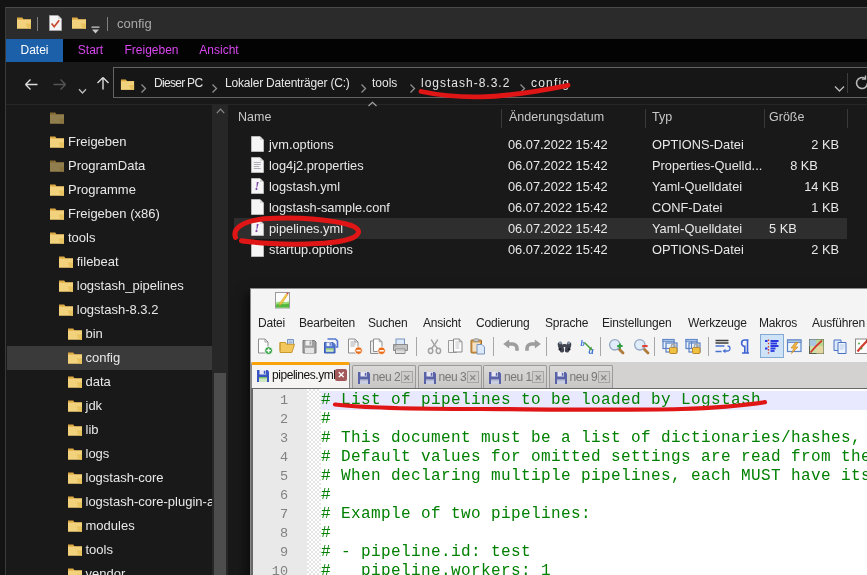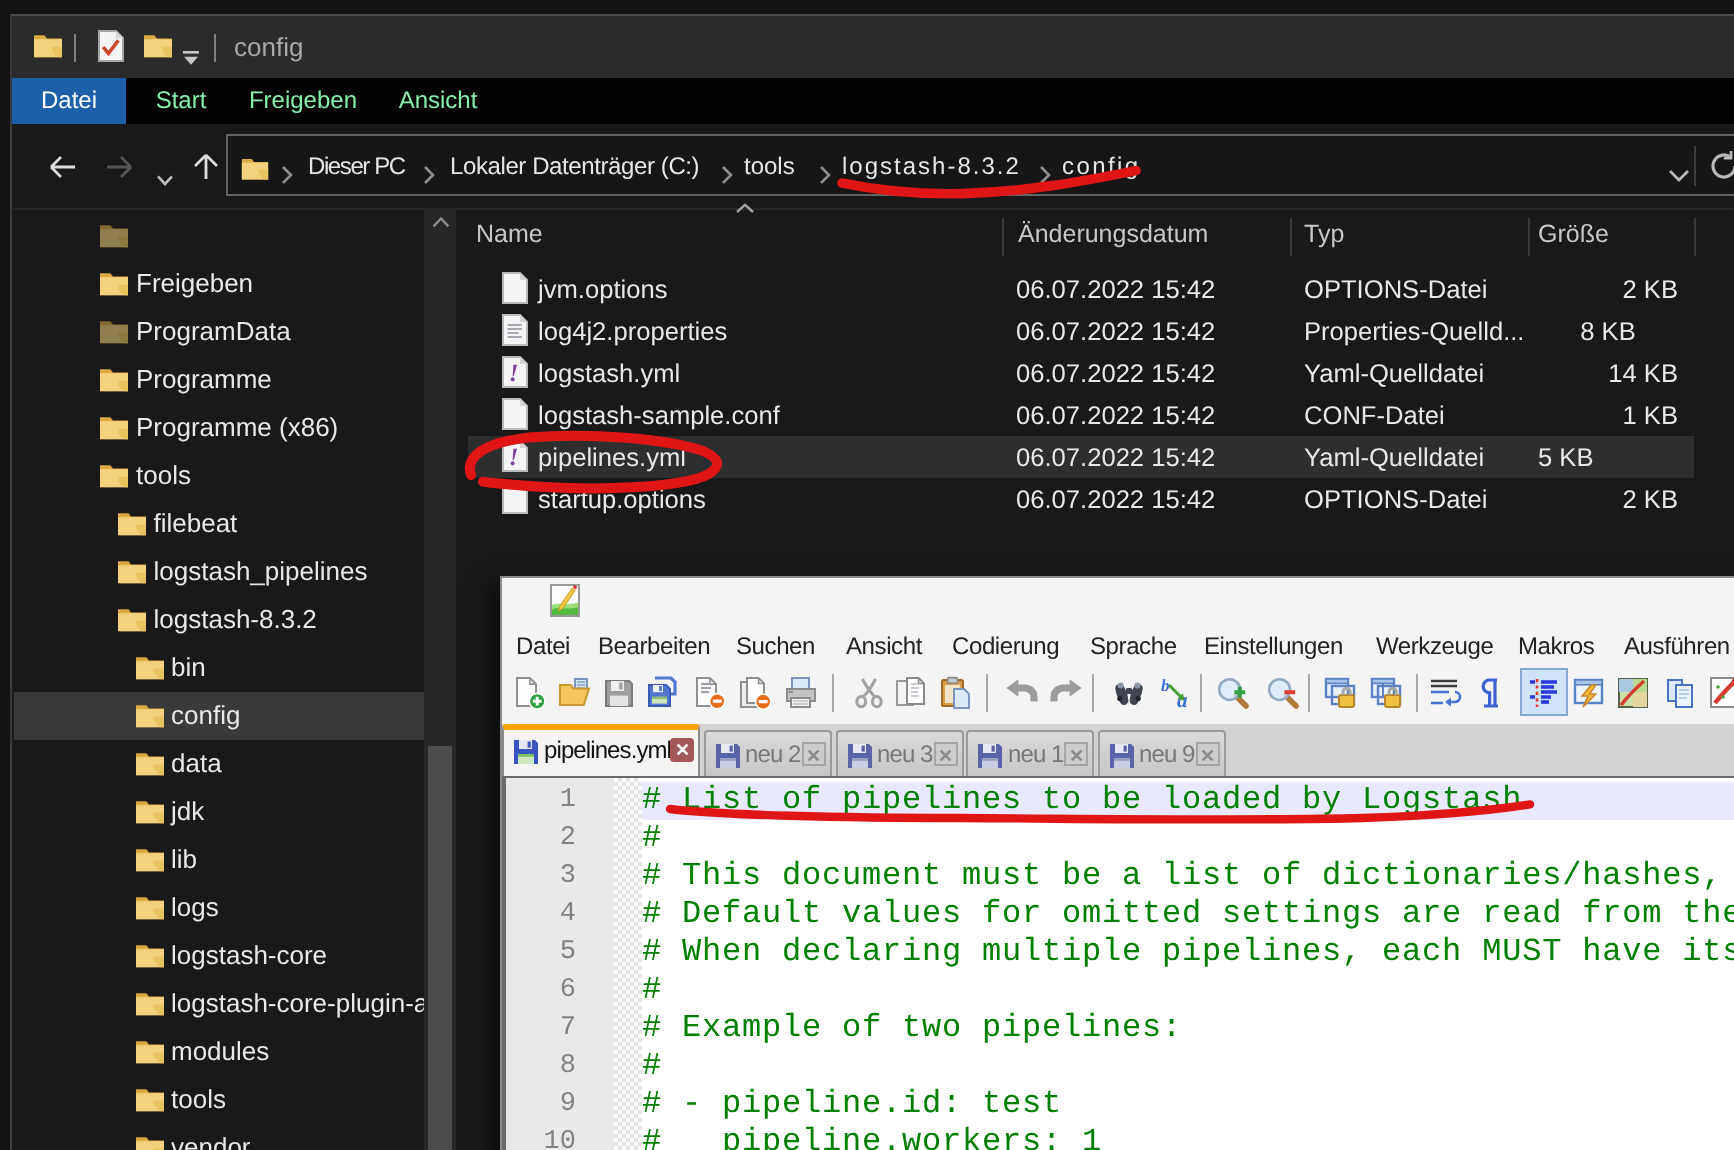--- a/index.html
+++ b/index.html
@@ -8,21 +8,21 @@
   .abs { position:absolute; }
 
   
   #explorer { position:absolute; left:5px; top:7px; width:867px; height:575px;
     background:#191919; border-top:1px solid #4a4a4a; border-left:1px solid #3a3a3a; }
   #ex-titlebar { position:absolute; left:0; top:0; width:100%; height:31px; background:#2b2b2b; }
   #ex-title { position:absolute; left:111px; top:8px; font-size:13px; color:#a9a9a9; }
   .qat-sep { position:absolute; top:9px; width:1px; height:14px; background:#808080; }
   #ex-ribbonrow { position:absolute; left:0; top:31px; width:100%; height:23px; background:#030303; }
   .ribbon-tab { position:absolute; top:0; height:23px; line-height:23px; font-size:12px;
-    color:#86efac; text-align:center; }
+    color:#d946ef; text-align:center; }
   .ribbon-tab.active { background:#1b60a8; color:#fff; }
   #ex-navrow { position:absolute; left:0; top:54px; width:100%; height:42px; background:#191919; }
   #addressbar { position:absolute; left:107px; top:5px; right:-6px; height:31px;
     border:1px solid #636363; background:#161616; }
   .crumb { position:absolute; top:8px; font-size:12px; color:#e6e6e6; white-space:nowrap; }
   .crumb-sep { position:absolute; top:11px; color:#909090; }
   #ex-contentline { position:absolute; left:0; top:96px; width:100%; height:1px; background:#262626; }
   #ex-content { position:absolute; left:0; top:97px; width:100%; bottom:0; }
 
   
@@ -210,21 +210,21 @@
   <path d="M9.8 8.4 c0.4 2.6 1.6 4.4 3.4 5.2 H15 V8.4 Z" fill="#e8c35f"></path>
 </svg></span>
             <span class="tree-label" style="left:62px">Programme</span>
           </div>
           <div class="tree-item" style="top:97px;left:0;width:228px">
             <span class="tree-icon" style="left:43px"><svg width="16" height="16" viewBox="0 0 16 16">
   <path d="M1 2.6 h5.2 l1.3 1.7 H15 V13.6 H1 Z" fill="#dca943"></path>
   <path d="M1 4.6 H15 V13.6 H1 Z" fill="#f2d27c"></path>
   <path d="M9.8 8.4 c0.4 2.6 1.6 4.4 3.4 5.2 H15 V8.4 Z" fill="#e8c35f"></path>
 </svg></span>
-            <span class="tree-label" style="left:62px">Programme (x86)</span>
+            <span class="tree-label" style="left:62px">Freigeben (x86)</span>
           </div>
           <div class="tree-item" style="top:121px;left:0;width:228px">
             <span class="tree-icon" style="left:43px"><svg width="16" height="16" viewBox="0 0 16 16">
   <path d="M1 2.6 h5.2 l1.3 1.7 H15 V13.6 H1 Z" fill="#dca943"></path>
   <path d="M1 4.6 H15 V13.6 H1 Z" fill="#f2d27c"></path>
   <path d="M9.8 8.4 c0.4 2.6 1.6 4.4 3.4 5.2 H15 V8.4 Z" fill="#e8c35f"></path>
 </svg></span>
             <span class="tree-label" style="left:62px">tools</span>
           </div>
           <div class="tree-item" style="top:145px;left:0;width:228px">

